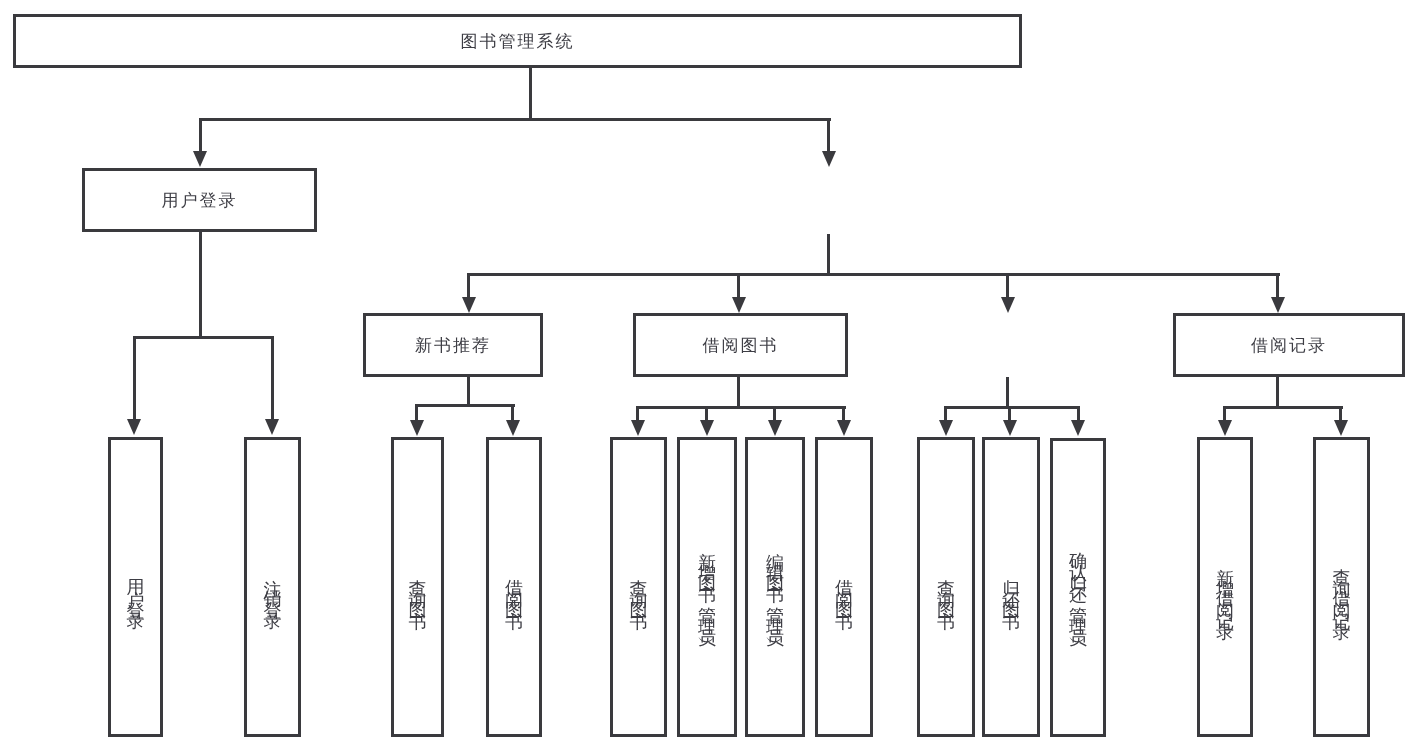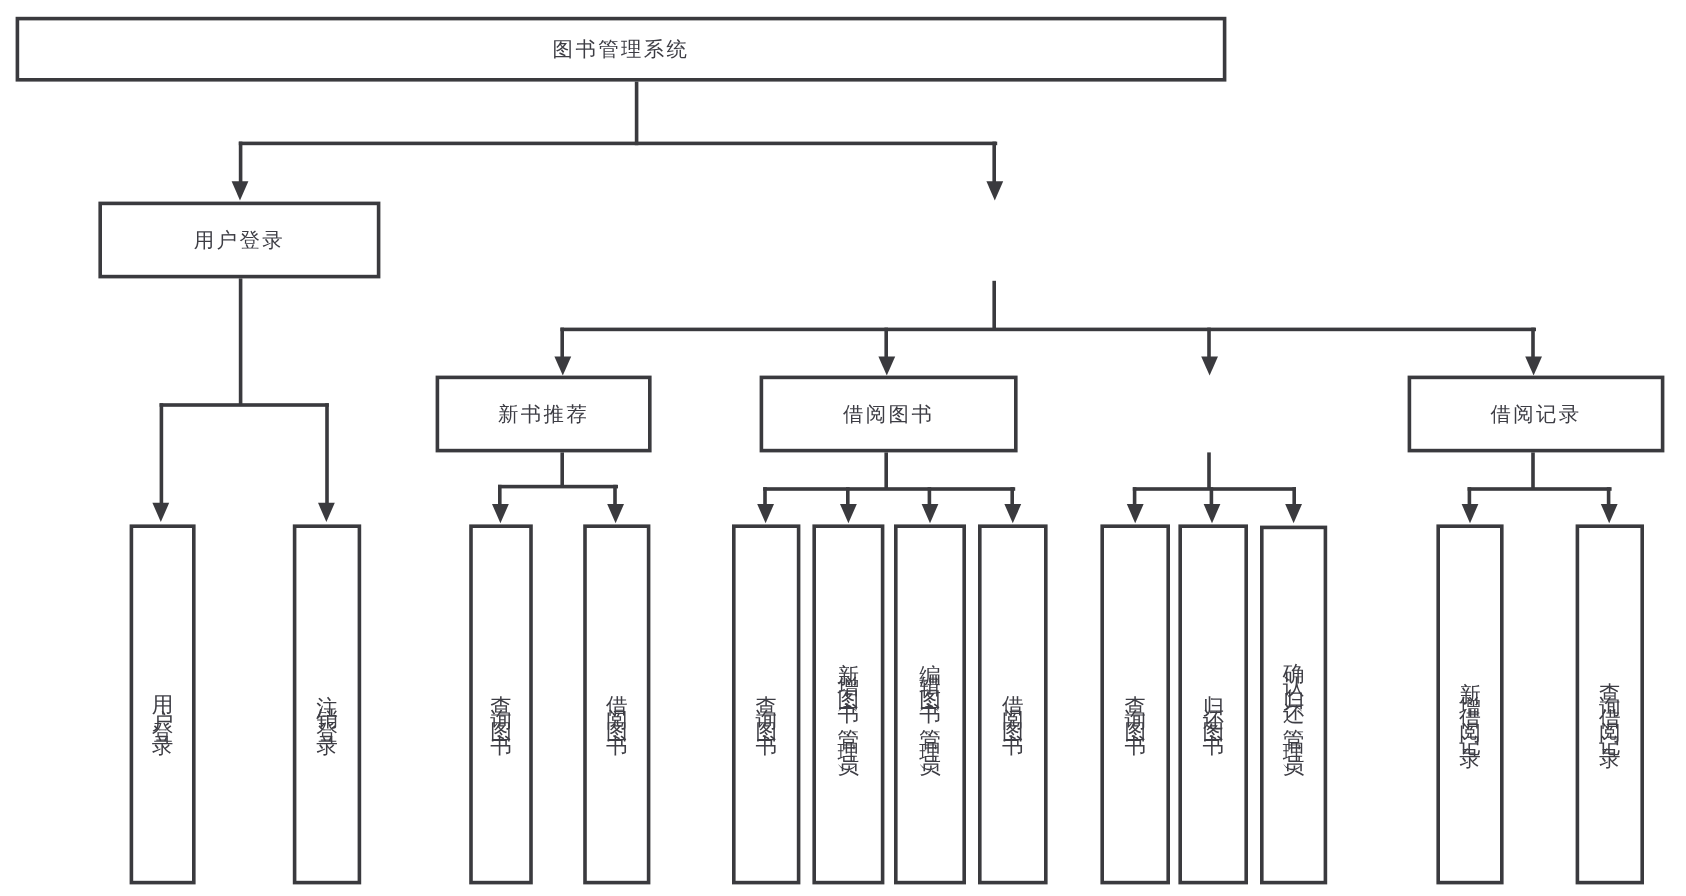--- a/index.html
+++ b/index.html
@@ -68,21 +68,21 @@
   <div class="arrow" style="left:1001px;top:297px;"></div>
   <div class="line" style="left:1276px;top:273px;width:3px;height:25px;"></div>
   <div class="arrow" style="left:1271px;top:297px;"></div>
 
   <div class="box" style="left:363px;top:313px;width:180px;height:64px;">
     <span class="hlabel">新书推荐</span>
   </div>
   <div class="box" style="left:633px;top:313px;width:215px;height:64px;">
     <span class="hlabel">借阅图书</span>
   </div>
-  <div class="box" style="left:1173px;top:313px;width:214px;height:64px;">
+  <div class="box" style="left:1173px;top:313px;width:232px;height:64px;">
     <span class="hlabel">借阅记录</span>
   </div>
 
   <div class="line" style="left:467px;top:377px;width:3px;height:29px;"></div>
   <div class="line" style="left:415px;top:404px;width:100px;height:3px;"></div>
   <div class="line" style="left:415px;top:404px;width:3px;height:17px;"></div>
   <div class="arrow" style="left:410px;top:420px;"></div>
   <div class="line" style="left:511px;top:404px;width:3px;height:17px;"></div>
   <div class="arrow" style="left:506px;top:420px;"></div>
 

